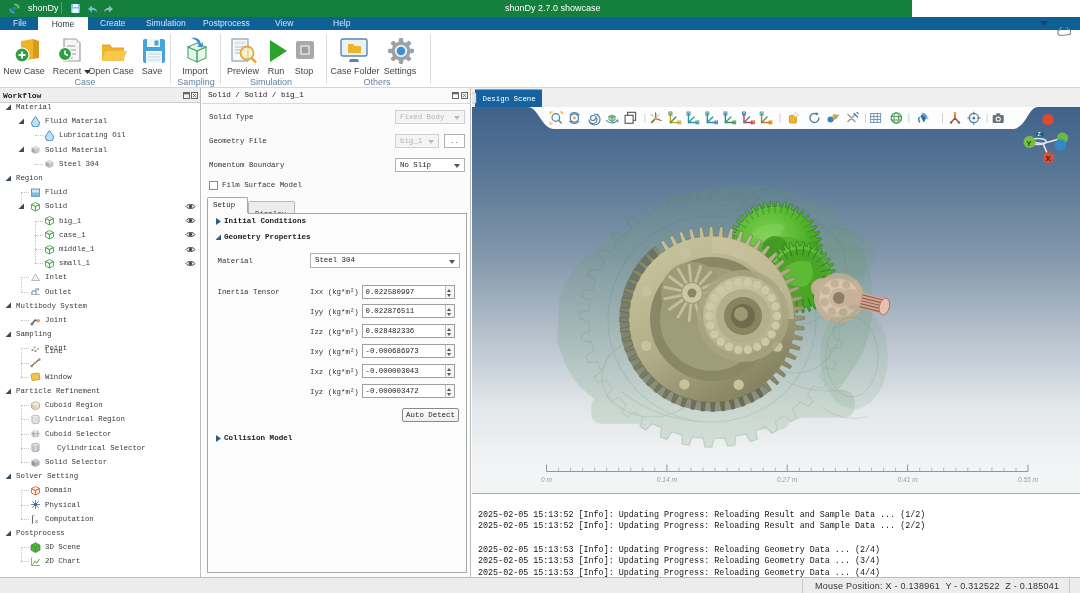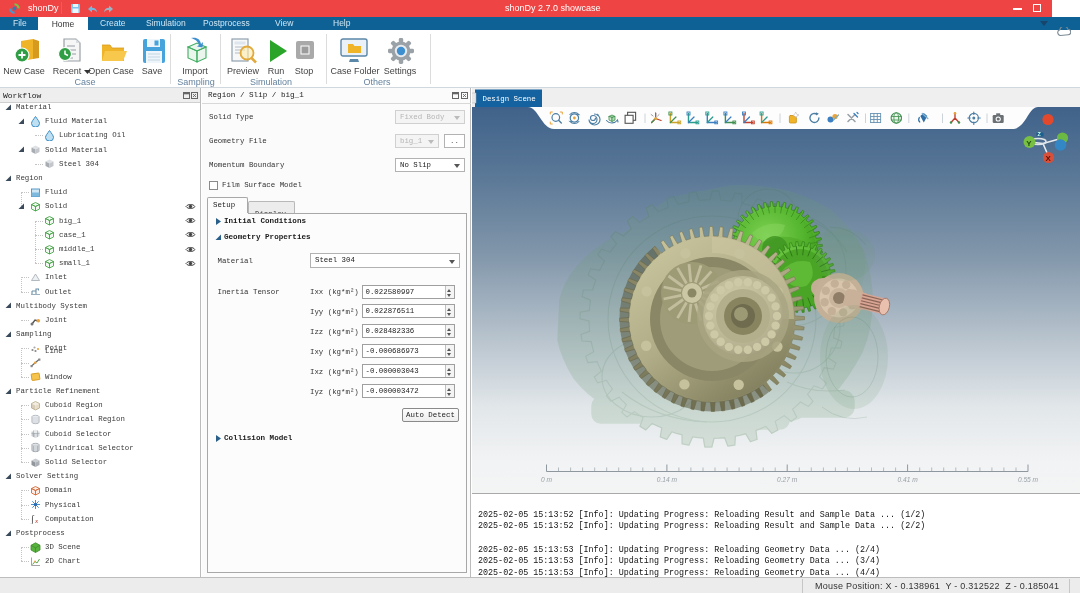--- a/index.html
+++ b/index.html
@@ -1,27 +1,27 @@
 <!DOCTYPE html>
 <html><head><meta charset="utf-8"><style>
 *{margin:0;padding:0;box-sizing:border-box}
 html,body{width:1080px;height:593px;overflow:hidden}
 body{font-family:"Liberation Sans",sans-serif;position:relative;background:#fff}
 .abs{position:absolute}
-.titlebar{position:absolute;left:0;top:0;width:1052px;height:17px;background:#ef4444}
+.titlebar{position:absolute;left:0;top:0;width:912px;height:17px;background:#15803d}
 .menubar{position:absolute;left:0;top:17px;width:1080px;height:13px;background:#0e6195}
 .menuitem{position:absolute;top:0;height:13px;line-height:13px;font-size:8.5px;color:#cfe6f4}
 .hometab{position:absolute;left:38px;top:0;width:50px;height:13px;background:#fff;color:#333;text-align:center;line-height:14px;font-size:8.5px}
 .ribbon{position:absolute;left:0;top:30px;width:1080px;height:58px;background:#fff;border-bottom:1px solid #d0d7dd}
 .riblabel{position:absolute;top:36px;font-size:9px;color:#444;text-align:center;white-space:nowrap}
 .grplabel{position:absolute;top:47px;font-size:9px;color:#64829e;text-align:center;white-space:nowrap}
 .gsep{position:absolute;top:4px;width:1px;height:50px;background:#dcdcdc}
 .mono{font-family:"Liberation Mono",monospace}
 .tree{position:absolute;left:0;top:88px;width:201px;height:489px;background:#fff;border-right:1px solid #bcbcbc}
-.phead{height:15px;background:#eeeeee;border-bottom:1px solid #cfcfcf;font-family:"Liberation Mono",monospace;font-size:8px;font-weight:normal;color:#222;line-height:15px;padding-left:3px;position:relative}
+.phead{height:15px;background:#eeeeee;border-bottom:1px solid #cfcfcf;font-family:"Liberation Mono",monospace;font-size:8px;font-weight:bold;color:#222;line-height:15px;padding-left:3px;position:relative}
 .trow{position:absolute;height:14px;line-height:14px;font-family:"Liberation Mono",monospace;font-size:7.4px;color:#3a3a3a;white-space:nowrap}
 .props{position:absolute;left:202px;top:88px;width:269px;height:489px;background:#fbfbfb;border-right:1px solid #bcbcbc}
 .plabel{position:absolute;font-family:"Liberation Mono",monospace;font-size:7.4px;color:#333;white-space:nowrap}
 .combo{position:absolute;border:1px solid #b2b2b2;background:#fff;font-family:"Liberation Mono",monospace;font-size:7.4px;color:#222;line-height:12px;padding-left:4px;white-space:nowrap}
 .combo.dis{background:#f4f4f4;color:#b5b5b5;border-color:#d0d0d0}
 .carr{position:absolute;right:4px;top:5px;width:0;height:0;border-left:3px solid transparent;border-right:3px solid transparent;border-top:4px solid #555}
 .carr.dis{border-top-color:#bbb}
 .spin{position:absolute;border:1px solid #9f9f9f;background:#fff;font-family:"Liberation Mono",monospace;font-size:7.4px;color:#222;line-height:12px;padding-left:3px;white-space:nowrap}
 .spinbtn{position:absolute;right:0;top:0;width:9px;height:100%;border-left:1px solid #c0c0c0;background:#f4f4f4}
 .sect{position:absolute;font-family:"Liberation Mono",monospace;font-size:7.6px;font-weight:bold;color:#1a1a1a;white-space:nowrap}
@@ -375,21 +375,21 @@
       <path d="M1.5,3.5 L1.5,8 L5.5,10 L5.5,5.5 Z" fill="#c6cacf"></path>
       <path d="M9.5,3.5 L9.5,8 L5.5,10 L5.5,5.5 Z" fill="#d8dbdf"></path>
       <path d="M3.5,2.5 L3.5,9 M7.5,2.5 L7.5,9 M1.5,5.5 L9.5,5.5" stroke="#9aa2a8" stroke-width="0.6"></path>
     </svg>
     <div class="trow" style="left:45px;top:338.59999999999997px">Cuboid Selector</div>
     <svg class="abs" style="left:30px;top:354.29999999999995px" width="11" height="11" viewBox="0 0 11 11">
       <ellipse cx="5.5" cy="2.8" rx="3.6" ry="1.5" fill="#e4e7ea" stroke="#9aa2a8" stroke-width="0.8"></ellipse>
       <path d="M1.9,2.8 L1.9,8.2 a3.6,1.5 0 0 0 7.2,0 L9.1,2.8" fill="#d2d6da" stroke="#9aa2a8" stroke-width="0.8"></path>
       <path d="M3.5,3.8 L3.5,9.3 M7.5,3.8 L7.5,9.3" stroke="#9aa2a8" stroke-width="0.6"></path>
     </svg>
-    <div class="trow" style="left:45px;top:352.79999999999995px">Cylindrical Selector</div>
+    <div class="trow" style="left:57px;top:352.79999999999995px">Cylindrical Selector</div>
     <svg class="abs" style="left:30px;top:368.5px" width="11" height="11" viewBox="0 0 11 11">
       <path d="M1.5,3.5 L5.5,1.5 L9.5,3.5 L5.5,5.5 Z" fill="#c8ccd0"></path>
       <path d="M1.5,3.5 L1.5,8 L5.5,10 L5.5,5.5 Z" fill="#90969c"></path>
       <path d="M9.5,3.5 L9.5,8 L5.5,10 L5.5,5.5 Z" fill="#aab0b6"></path>
     </svg>
     <div class="trow" style="left:45px;top:367.0px">Solid Selector</div>
     <svg class="abs" style="left:4px;top:383.7px" width="8" height="8" viewBox="0 0 8 8">
       <path d="M7,1.5 L7,7 L1.5,7 Z" fill="#3a4a5a"></path>
     </svg>
     <div class="trow" style="left:16px;top:381.2px">Solver Setting</div>
@@ -423,21 +423,21 @@
     </svg>
     <div class="trow" style="left:45px;top:452.2px">3D Scene</div>
     <svg class="abs" style="left:30px;top:467.9px" width="11" height="11" viewBox="0 0 11 11">
       <path d="M1.5,1.5 L1.5,9.5 L10,9.5" stroke="#999" stroke-width="0.9" fill="none"></path>
       <path d="M2.5,8.5 L5,5.5 L7,7 L9.5,3" stroke="#5aa84a" stroke-width="1" fill="none"></path>
       <circle cx="5" cy="5.5" r="0.9" fill="#e8a33d"></circle>
     </svg>
     <div class="trow" style="left:45px;top:466.4px">2D Chart</div>
   </div>
 <div class="props">
-    <div class="abs mono" style="left:6px;top:3px;font-size:7.6px;color:#222">Region / Slip / big_1</div>
+    <div class="abs mono" style="left:6px;top:3px;font-size:7.6px;color:#222">Solid / Solid / big_1</div>
     <svg class="abs" style="left:250px;top:4px" width="7" height="7" viewBox="0 0 7 7">
       <rect x="0.5" y="0.5" width="6" height="6" fill="none" stroke="#666"></rect>
       <rect x="0.5" y="0.5" width="6" height="1.8" fill="#666"></rect>
     </svg>
     <svg class="abs" style="left:259px;top:4px" width="7" height="7" viewBox="0 0 7 7">
       <rect x="0.5" y="0.5" width="6" height="6" fill="none" stroke="#666"></rect>
       <path d="M2,2 L5,5 M5,2 L2,5" stroke="#666" stroke-width="0.9"></path>
     </svg>
     <div class="abs" style="left:0;top:15px;width:269px;height:1px;background:#d8d8d8"></div>
     <div class="plabel" style="left:7px;top:25px">Solid Type</div>

